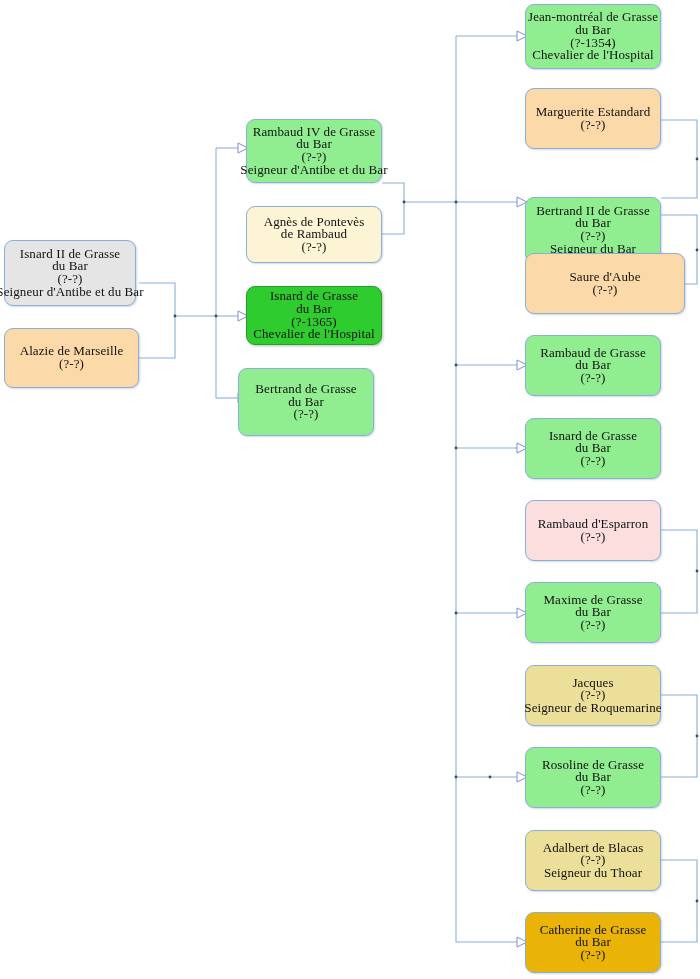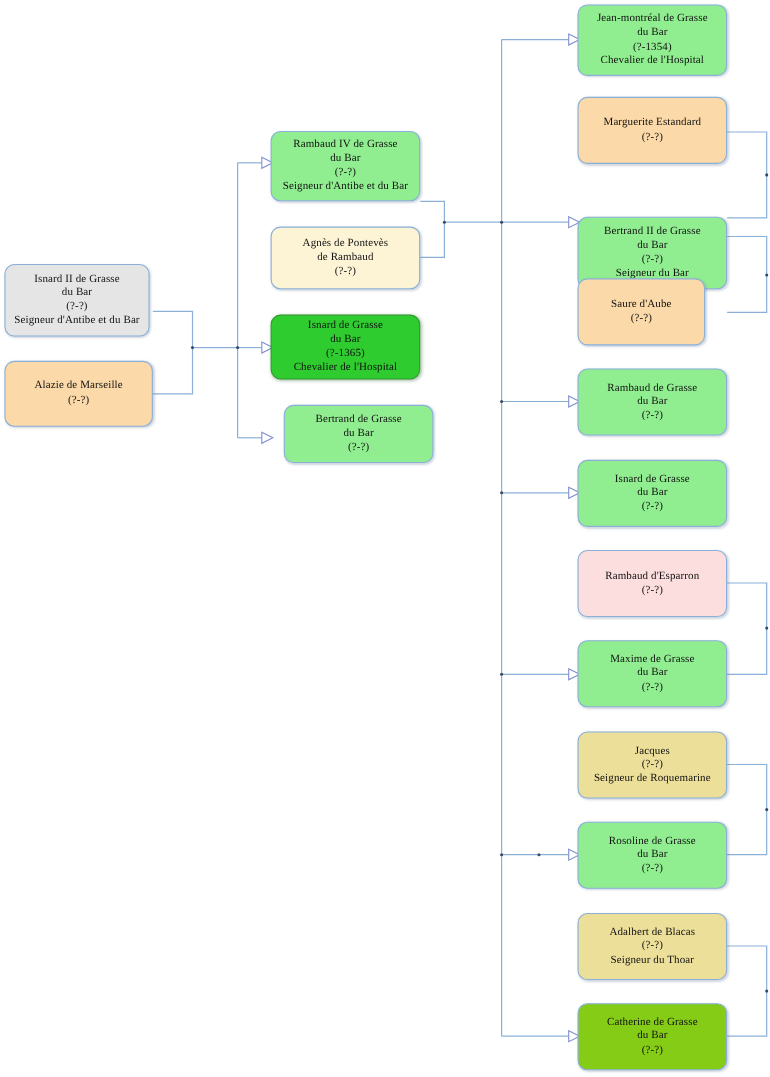--- a/index.html
+++ b/index.html
@@ -21,21 +21,21 @@
     position: absolute;
     box-sizing: border-box;
     border: 1px solid #8ab0d8;
     border-radius: 9px;
     display: flex;
     flex-direction: column;
     align-items: center;
     justify-content: center;
     text-align: center;
     color: #111111;
-    font-size: 10px;
+    font-size: 13px;
     line-height: 12.6px;
     letter-spacing: 0.1px;
     box-shadow: 1px 1px 2px rgba(120,140,165,0.35);
     padding: 2px 4px;
   }
   .node .ln { display: block; white-space: nowrap; }
   .node.focus {
     border-color: #2f9a2f;
     box-shadow: 1px 1px 3px rgba(70,120,70,0.45);
   }
@@ -156,21 +156,21 @@
     <span class="ln">(?-?)</span>
   </div>
 
   <div class="node focus" style="left:246px; top:286px; width:136px; height:59px; background:#2ecc2e;">
     <span class="ln">Isnard de Grasse</span>
     <span class="ln">du Bar</span>
     <span class="ln">(?-1365)</span>
     <span class="ln">Chevalier de l'Hospital</span>
   </div>
 
-  <div class="node" style="left:258px; top:368px; width:136px; height:53px; background:#90ee90;">
+  <div class="node" style="left:238px; top:368px; width:136px; height:68px; background:#90ee90;">
     <span class="ln">Bertrand de Grasse</span>
     <span class="ln">du Bar</span>
     <span class="ln">(?-?)</span>
   </div>
 
   <div class="node" style="left:525px; top:4px; width:136px; height:65px; background:#90ee90;">
     <span class="ln">Jean-montréal de Grasse</span>
     <span class="ln">du Bar</span>
     <span class="ln">(?-1354)</span>
     <span class="ln">Chevalier de l'Hospital</span>
@@ -181,21 +181,21 @@
     <span class="ln">(?-?)</span>
   </div>
 
   <div class="node" style="left:525px; top:169px; width:136px; height:66px; background:#90ee90;margin-top:28px;">
     <span class="ln">Bertrand II de Grasse</span>
     <span class="ln">du Bar</span>
     <span class="ln">(?-?)</span>
     <span class="ln">Seigneur du Bar</span>
   </div>
 
-  <div class="node" style="left:525px; top:253px; width:116px; height:61px; background:#fbd9a8;">
+  <div class="node" style="left:525px; top:253px; width:160px; height:61px; background:#fbd9a8;">
     <span class="ln">Saure d'Aube</span>
     <span class="ln">(?-?)</span>
   </div>
 
   <div class="node" style="left:525px; top:335px; width:136px; height:61px; background:#90ee90;">
     <span class="ln">Rambaud de Grasse</span>
     <span class="ln">du Bar</span>
     <span class="ln">(?-?)</span>
   </div>
 
@@ -227,19 +227,19 @@
     <span class="ln">du Bar</span>
     <span class="ln">(?-?)</span>
   </div>
 
   <div class="node" style="left:525px; top:830px; width:136px; height:61px; background:#ecdf9a;">
     <span class="ln">Adalbert de Blacas</span>
     <span class="ln">(?-?)</span>
     <span class="ln">Seigneur du Thoar</span>
   </div>
 
-  <div class="node" style="left:525px; top:912px; width:136px; height:61px; background:#84cc16;text-align:center;">
+  <div class="node" style="left:525px; top:912px; width:136px; height:61px; background:#eab308;text-align:center;">
     <span class="ln">Catherine de Grasse</span>
     <span class="ln">du Bar</span>
     <span class="ln">(?-?)</span>
   </div>
 
 </div>
 
 </body></html>

